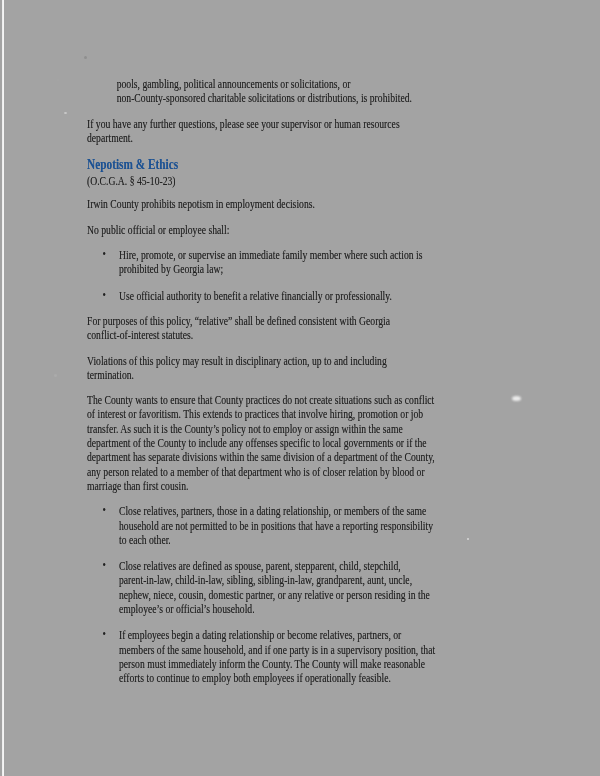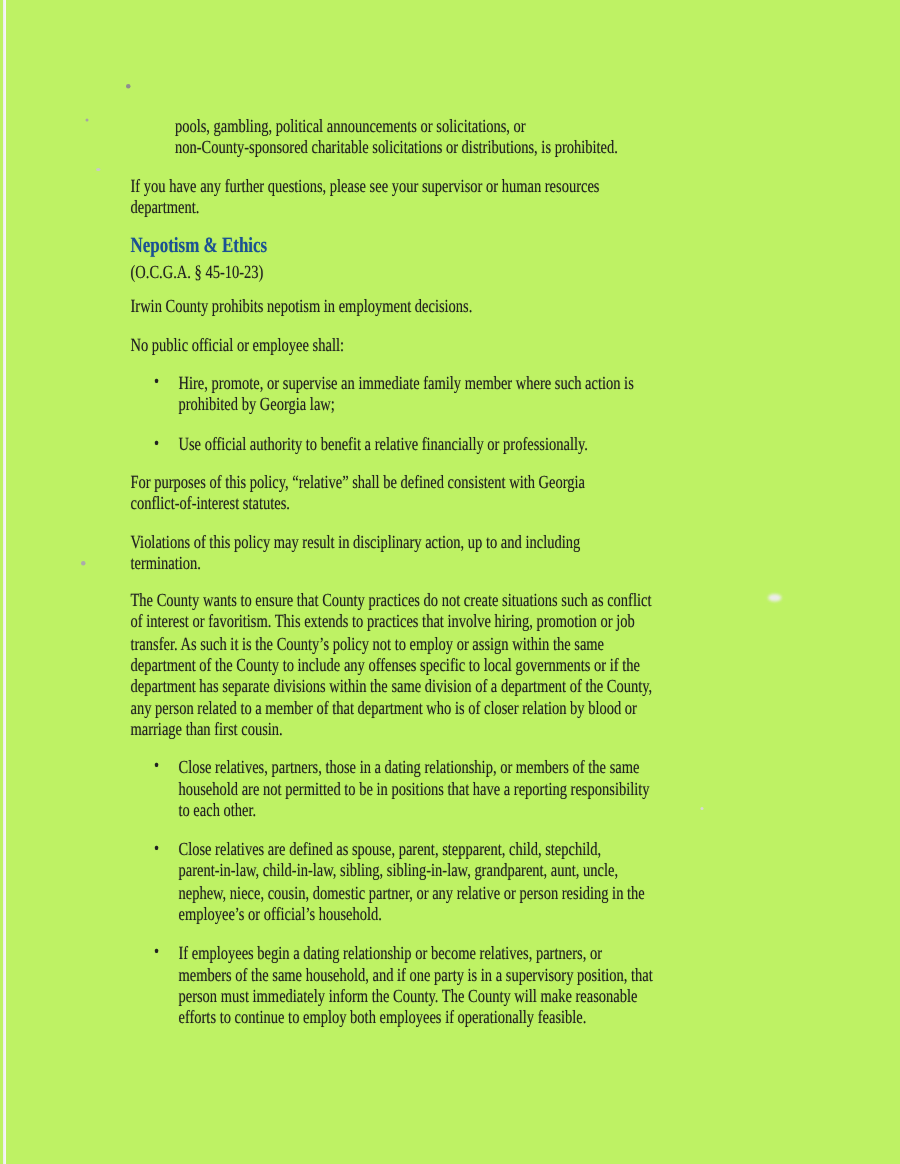--- a/index.html
+++ b/index.html
@@ -1,17 +1,17 @@
 <!DOCTYPE html>
 <html><head>
 <meta charset="utf-8">
 <style>
   html,body { margin:0; padding:0; background:#ffffff; }
   .page {
-    position:relative; width:600px; height:776px; background:#bef264;
+    position:relative; width:600px; height:776px; background:#a3a3a3;
     overflow:hidden;
     font-family:"Liberation Serif","DejaVu Serif",serif;
     color:#212121;
   }
   .scan-edge {
     position:absolute; left:2px; top:0; width:2px; height:776px;
     background:linear-gradient(to right,#ebebeb,#f8f8f8);
   }
   .speck { position:absolute; border-radius:50%; }
   .speck-1 { left:84px; top:56px;  width:3px; height:3px; background:#8f8f8f; }

